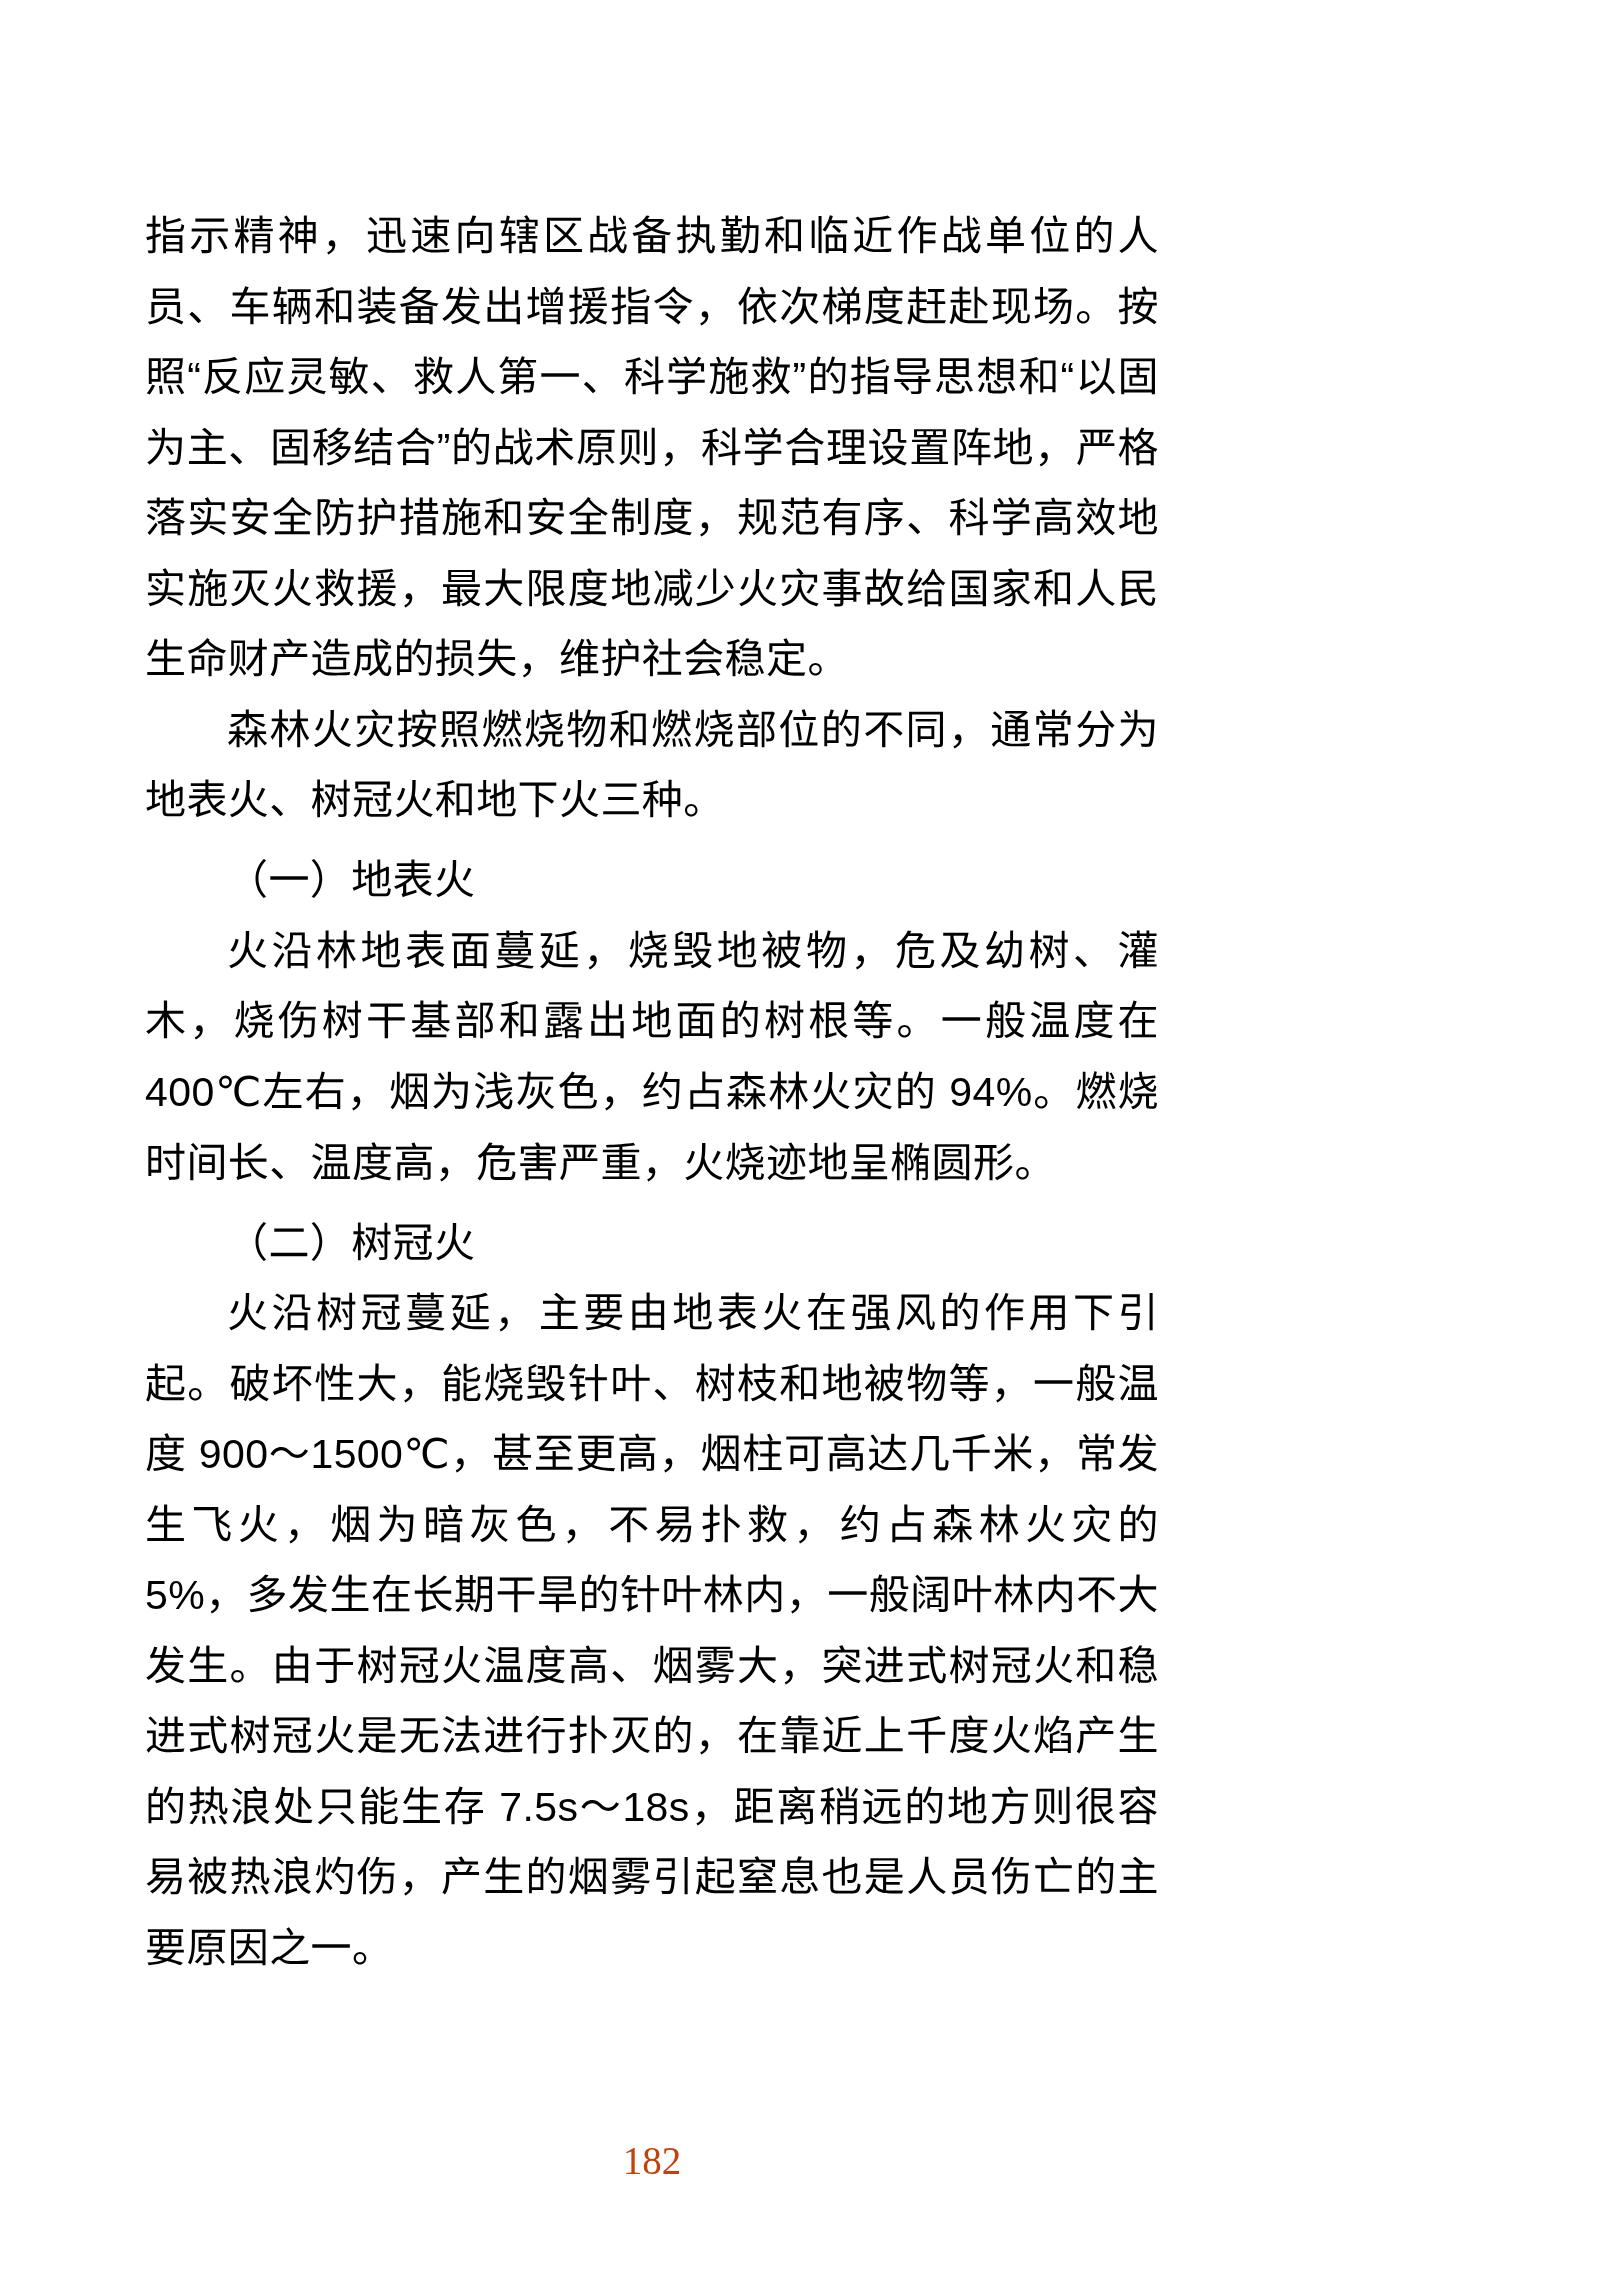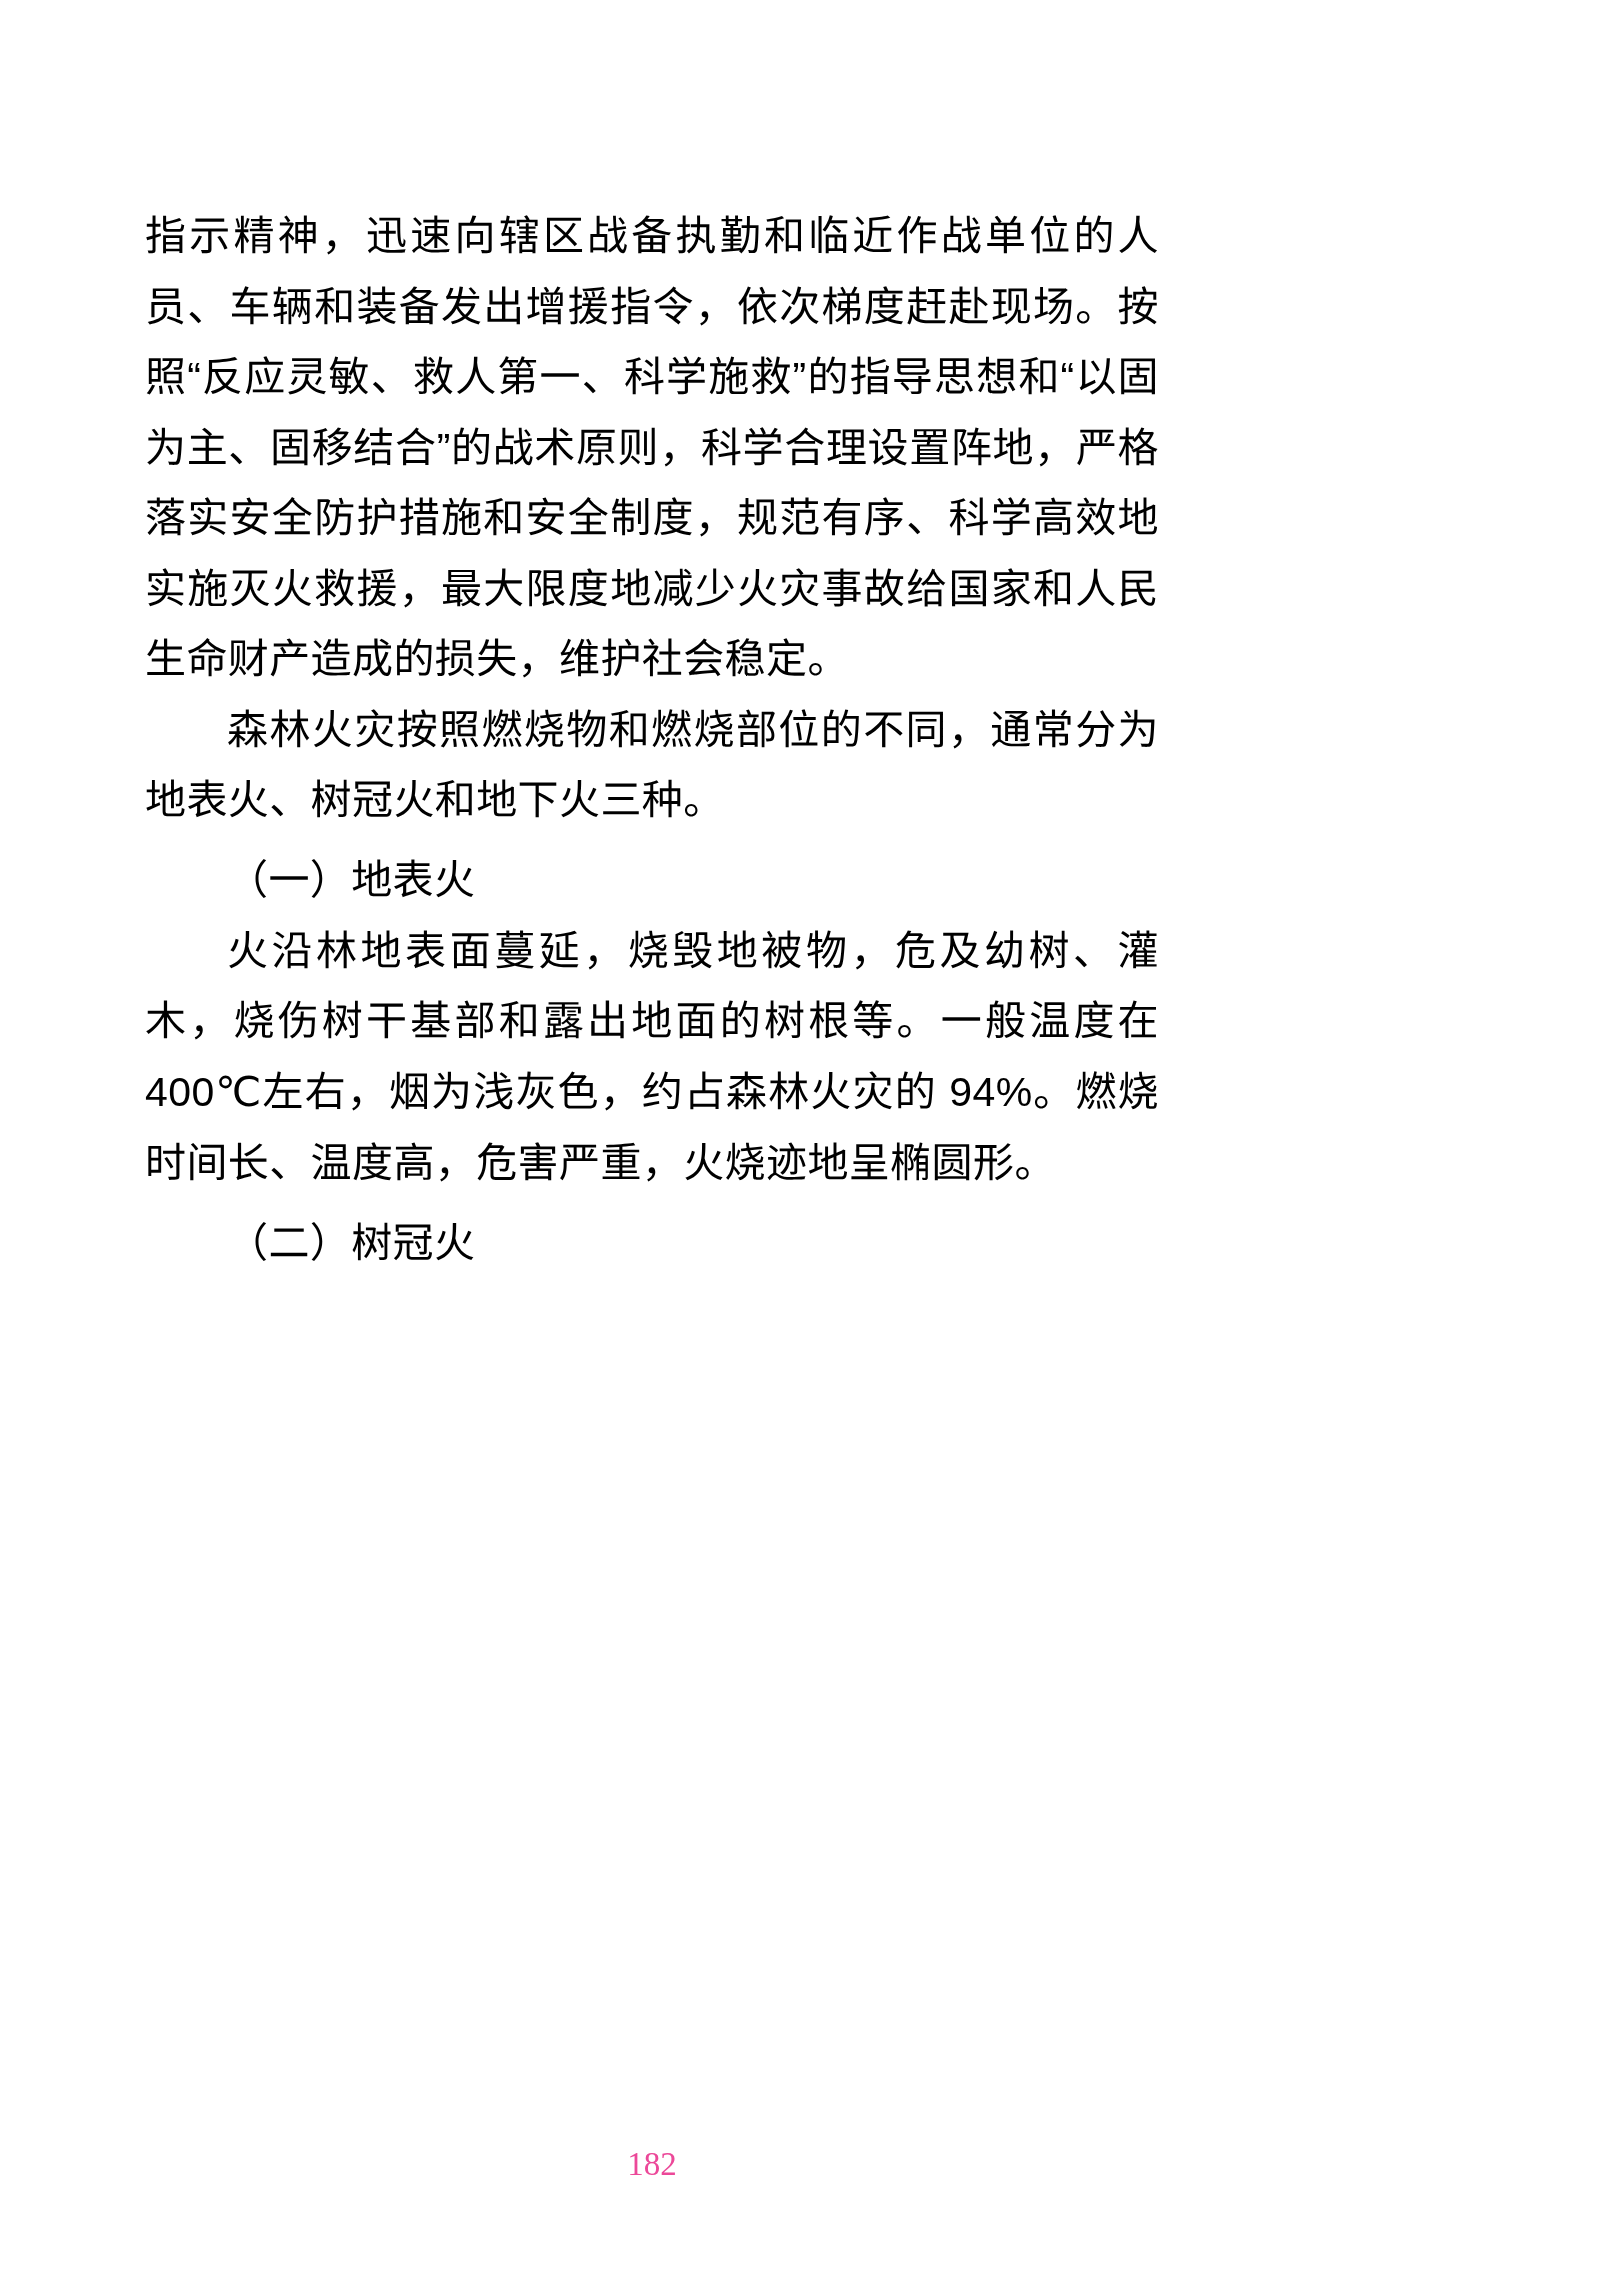--- a/index.html
+++ b/index.html
@@ -39,42 +39,43 @@
     font-weight: normal;
     text-indent: 82px;
     margin-top: 9.8px;
   }
   .page-number {
     position: absolute;
     left: 0;
     right: 0;
     bottom: 110px;
     text-align: center;
-    font-size: 33px;
+    font-size: 39px;
     font-family: "Liberation Serif", "DejaVu Serif", serif;
-    color: #ec4899;
+    color: #c2410c;
   }
 </style>
 </head>
 <body>
 
 <div class="page">
 
   <div class="body-text">
 
     <p class="indent" style="text-indent:0">指示精神，迅速向辖区战备执勤和临近作战单位的人员、车辆和装备发出增援指令，依次梯度赶赴现场。按照“反应灵敏、救人第一、科学施救”的指导思想和“以固为主、固移结合”的战术原则，科学合理设置阵地，严格落实安全防护措施和安全制度，规范有序、科学高效地实施灭火救援，最大限度地减少火灾事故给国家和人民生命财产造成的损失，维护社会稳定。</p>
 
 
     <p class="indent">森林火灾按照燃烧物和燃烧部位的不同，通常分为地表火、树冠火和地下火三种。</p>
 
     <p class="heading">（一）地表火</p>
 
     <p class="indent">火沿林地表面蔓延，烧毁地被物，危及幼树、灌木，烧伤树干基部和露出地面的树根等。一般温度在 400℃左右，烟为浅灰色，约占森林火灾的 94%。燃烧时间长、温度高，危害严重，火烧迹地呈椭圆形。</p>
 
     <p class="heading">（二）树冠火</p>
 
+    <p class="indent">火沿树冠蔓延，主要由地表火在强风的作用下引起。破坏性大，能烧毁针叶、树枝和地被物等，一般温度 900～1500℃，甚至更高，烟柱可高达几千米，常发生飞火，烟为暗灰色，不易扑救，约占森林火灾的 5%，多发生在长期干旱的针叶林内，一般阔叶林内不大发生。由于树冠火温度高、烟雾大，突进式树冠火和稳进式树冠火是无法进行扑灭的，在靠近上千度火焰产生的热浪处只能生存 7.5s～18s，距离稍远的地方则很容易被热浪灼伤，产生的烟雾引起窒息也是人员伤亡的主要原因之一。</p>
 
   </div>
 
   <div class="page-number">182</div>
 
 </div>
 
 
 </body></html>

